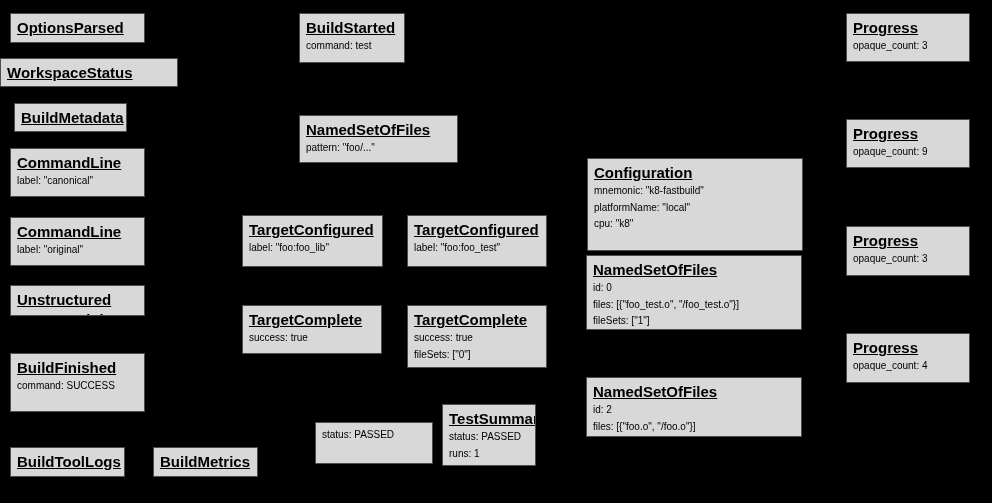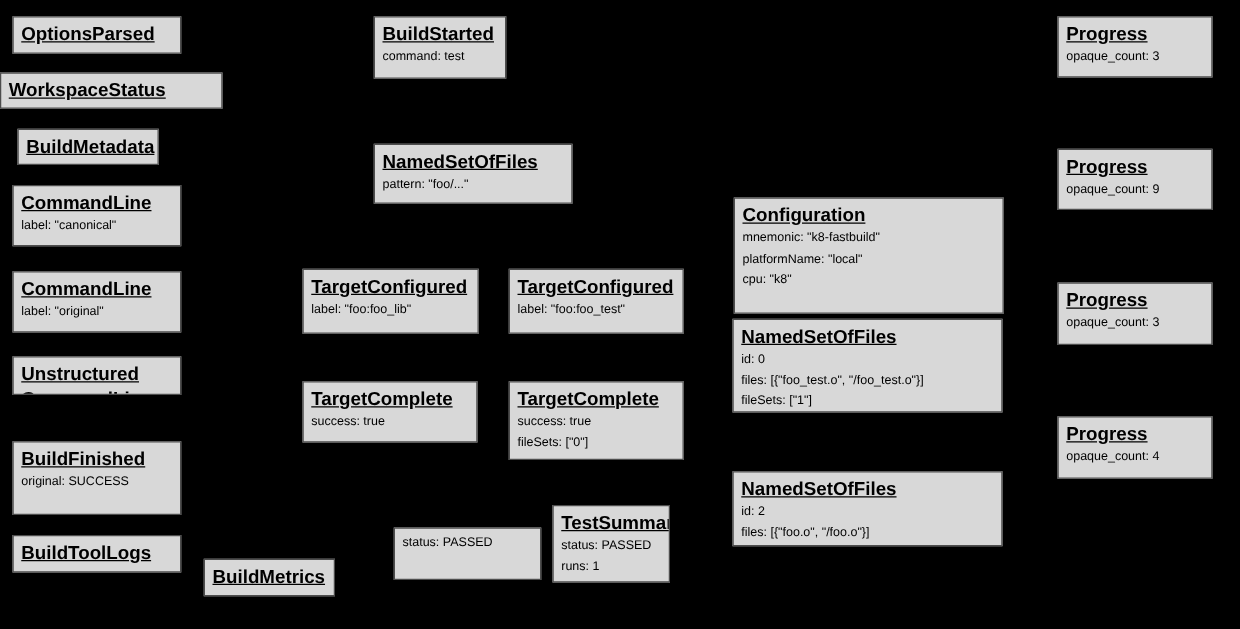--- a/index.html
+++ b/index.html
@@ -60,28 +60,28 @@
     <div class="node-line">label: "original"</div>
   </div>
 
   <div class="node" style="left:10px;top:285px;width:135px;height:31px">
     <div class="node-title">Unstructured</div>
     <div class="node-title">CommandLine</div>
   </div>
 
   <div class="node" style="left:10px;top:353px;width:135px;height:59px">
     <div class="node-title">BuildFinished</div>
-    <div class="node-line">original: SUCCESS</div>
+    <div class="node-line">command: SUCCESS</div>
   </div>
 
-  <div class="node" style="left:10px;top:428px;width:135px;height:30px">
+  <div class="node" style="left:10px;top:447px;width:115px;height:30px">
     <div class="node-title">BuildToolLogs</div>
   </div>
 
-  <div class="node" style="left:163px;top:447px;width:105px;height:30px">
+  <div class="node" style="left:153px;top:447px;width:105px;height:30px">
     <div class="node-title">BuildMetrics</div>
   </div>
 
   <div class="node" style="left:299px;top:13px;width:106px;height:50px">
     <div class="node-title">BuildStarted</div>
     <div class="node-line">command: test</div>
   </div>
 
   <div class="node" style="left:299px;top:115px;width:159px;height:48px">
     <div class="node-title">NamedSetOfFiles</div>

